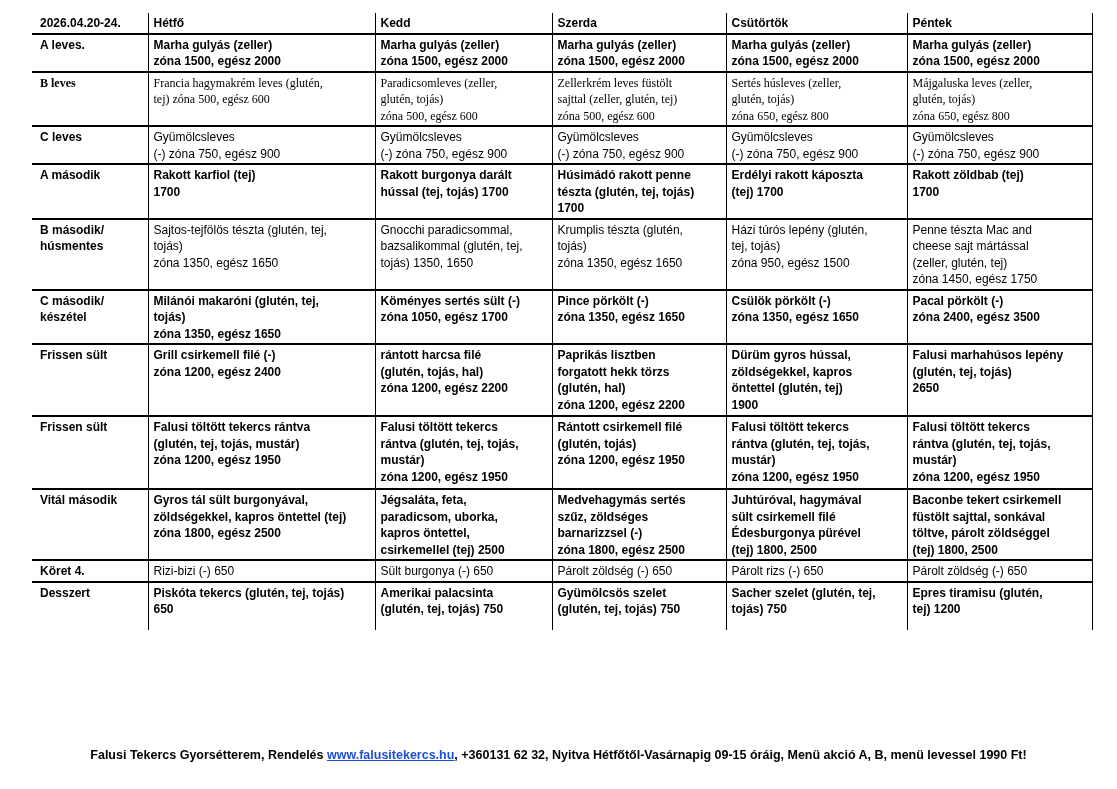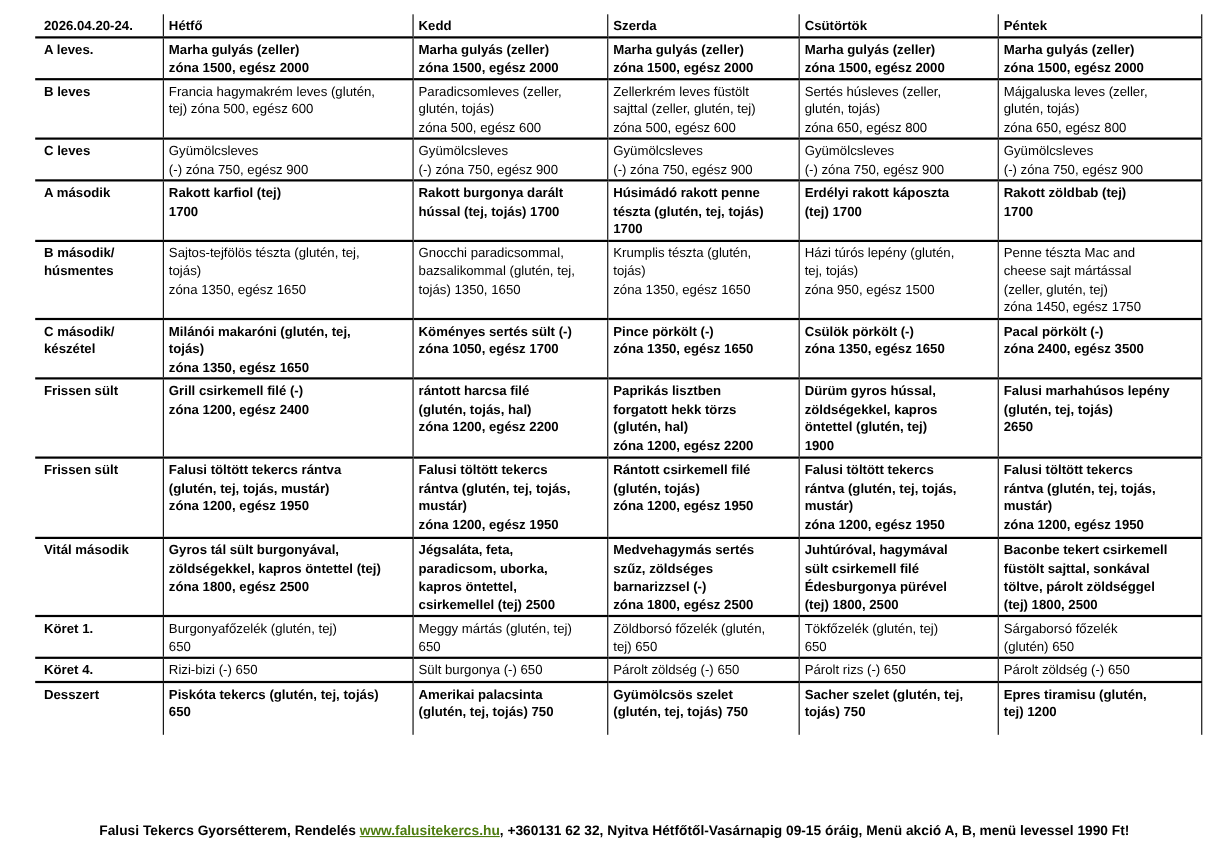--- a/index.html
+++ b/index.html
@@ -40,21 +40,21 @@
   tbody tr:last-child td{border-bottom:none;}
   p.footer{
     position:absolute;
     left:0;right:0;
     top:748px;
     text-align:center;
     font-size:12.5px;
     font-weight:bold;
     margin:0;
   }
-  p.footer a{color:#4d7c0f;text-decoration:underline;font-weight:bold;}
+  p.footer a{color:#1d4ed8;text-decoration:underline;font-weight:bold;}
 </style>
 </head>
 <body>
 
 <table class="menu">
   <colgroup>
     <col class="c-label">
       <col class="c-mon">
       <col class="c-tue">
       <col class="c-wed">
@@ -78,21 +78,21 @@
 zóna 1500, egész 2000</td>
         <td>Marha gulyás (zeller)
 zóna 1500, egész 2000</td>
         <td>Marha gulyás (zeller)
 zóna 1500, egész 2000</td>
         <td>Marha gulyás (zeller)
 zóna 1500, egész 2000</td>
         <td>Marha gulyás (zeller)
 zóna 1500, egész 2000</td>
       </tr>
-      <tr style="height: 54px;">
+      <tr style="height: 54px; font-family: Liberation Serif, serif;">
         <td class="label">B leves</td>
         <td>Francia hagymakrém leves (glutén,
 tej) zóna 500, egész 600</td>
         <td>Paradicsomleves (zeller,
 glutén, tojás)
 zóna 500, egész 600</td>
         <td>Zellerkrém leves füstölt
 sajttal (zeller, glutén, tej)
 zóna 500, egész 600</td>
         <td>Sertés húsleves (zeller,
@@ -219,33 +219,20 @@
 zóna 1800, egész 2500</td>
         <td>Juhtúróval, hagymával
 sült csirkemell filé
 Édesburgonya pürével
 (tej) 1800, 2500</td>
         <td>Baconbe tekert csirkemell
 füstölt sajttal, sonkával
 töltve, párolt zöldséggel
 (tej) 1800, 2500</td>
       </tr>
-      <tr style="height: 37px;">
-        <td class="label">Köret 1.</td>
-        <td>Burgonyafőzelék (glutén, tej)
-650</td>
-        <td>Meggy mártás (glutén, tej)
-650</td>
-        <td>Zöldborsó főzelék (glutén,
-tej) 650</td>
-        <td>Tökfőzelék (glutén, tej)
-650</td>
-        <td>Sárgaborsó főzelék
-(glutén) 650</td>
-      </tr>
       <tr style="height: 19px;">
         <td class="label">Köret 4.</td>
         <td>Rizi-bizi (-) 650</td>
         <td>Sült burgonya (-) 650</td>
         <td>Párolt zöldség (-) 650</td>
         <td>Párolt rizs (-) 650</td>
         <td>Párolt zöldség (-) 650</td>
       </tr>
       <tr class="bold" style="height: 48px;">
         <td class="label">Desszert</td>

